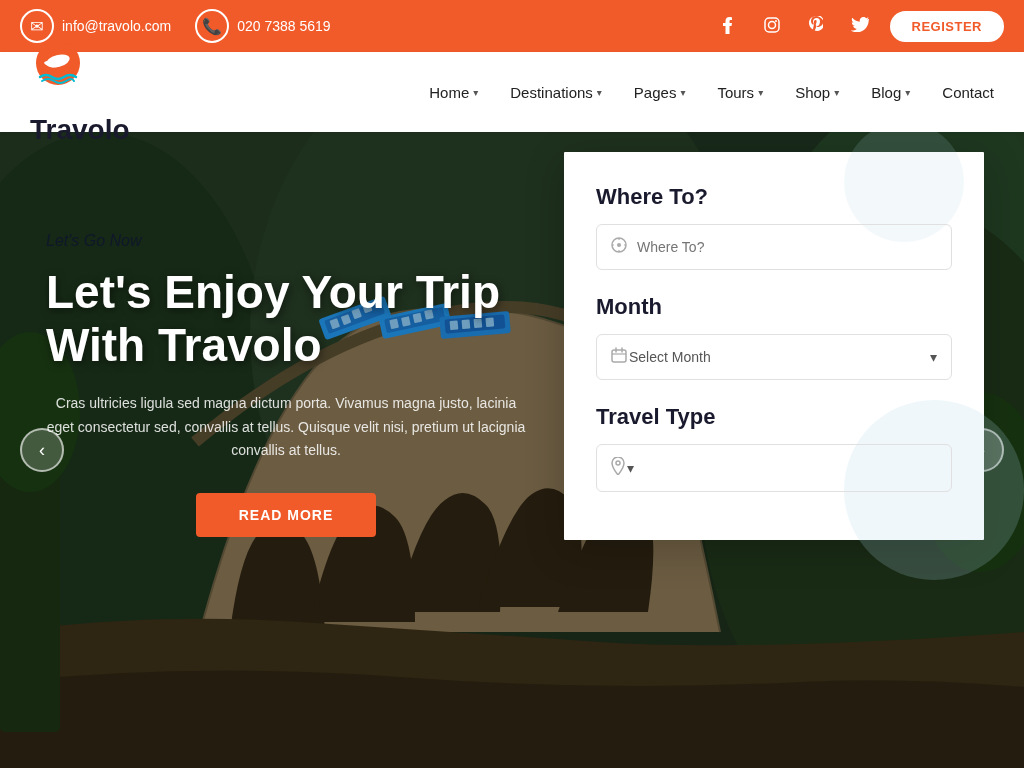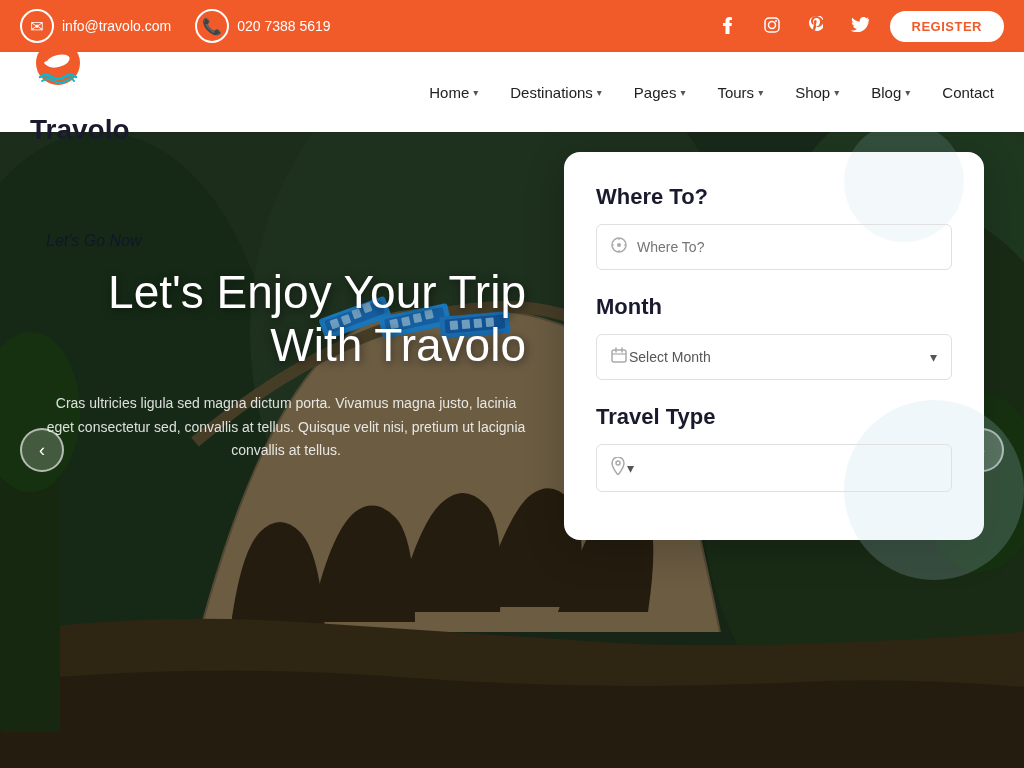--- a/index.html
+++ b/index.html
@@ -176,25 +176,24 @@
     .lets-go {
       color: #0f172a;
       font-size: 16px;
       font-weight: 400;
       margin-bottom: 16px;
       font-style: italic;
     }
     .hero-title {
       color: white;
       font-size: 46px;
-      font-weight: 400;
+      font-weight: 700;
       line-height: 1.15;
       margin-bottom: 20px;
       text-shadow: 1px 2px 8px rgba(0,0,0,0.5);
-      text-align: right;
     }
     .hero-desc {
       color: rgba(255,255,255,0.85);
       font-size: 14px;
       line-height: 1.7;
       margin-bottom: 30px;
       text-align: center;
     }
     .read-more-btn {
       background: #f15a29;
@@ -212,21 +211,21 @@
       text-align: center;
     }
 
     
     .search-panel {
       position: absolute;
       right: 40px;
       top: 20px;
       width: 420px;
       background: white;
-      border-radius: 16px;
+      border-radius: 1px;
       padding: 32px 32px 24px;
       box-shadow: 0 10px 40px rgba(0,0,0,0.2);
       z-index: 10;
     }
     .search-section {
       margin-bottom: 24px;
     }
     .search-label {
       font-size: 22px;
       font-weight: 700;
@@ -446,20 +445,21 @@
   </button>
 
   <button class="nav-arrow nav-arrow-right">
     <span>›</span>
   </button>
 
   <div class="hero-content">
     <div class="lets-go">Let's Go Now</div>
     <h1 class="hero-title">Let's Enjoy Your Trip With Travolo</h1>
     <p class="hero-desc">Cras ultricies ligula sed magna dictum porta. Vivamus magna justo, lacinia eget consectetur sed, convallis at tellus. Quisque velit nisi, pretium ut lacignia convallis at tellus.</p>
+    <button class="read-more-btn">READ MORE</button>
   </div>
 
   <div class="search-panel">
 
     <div class="search-section">
       <div class="search-label">Where To?</div>
       <div class="search-input-wrapper">
         <span class="input-icon">
           <svg width="16" height="16" viewBox="0 0 16 16" fill="none">
             <circle cx="8" cy="8" r="7" stroke="#aaa" stroke-width="1.5"></circle>

